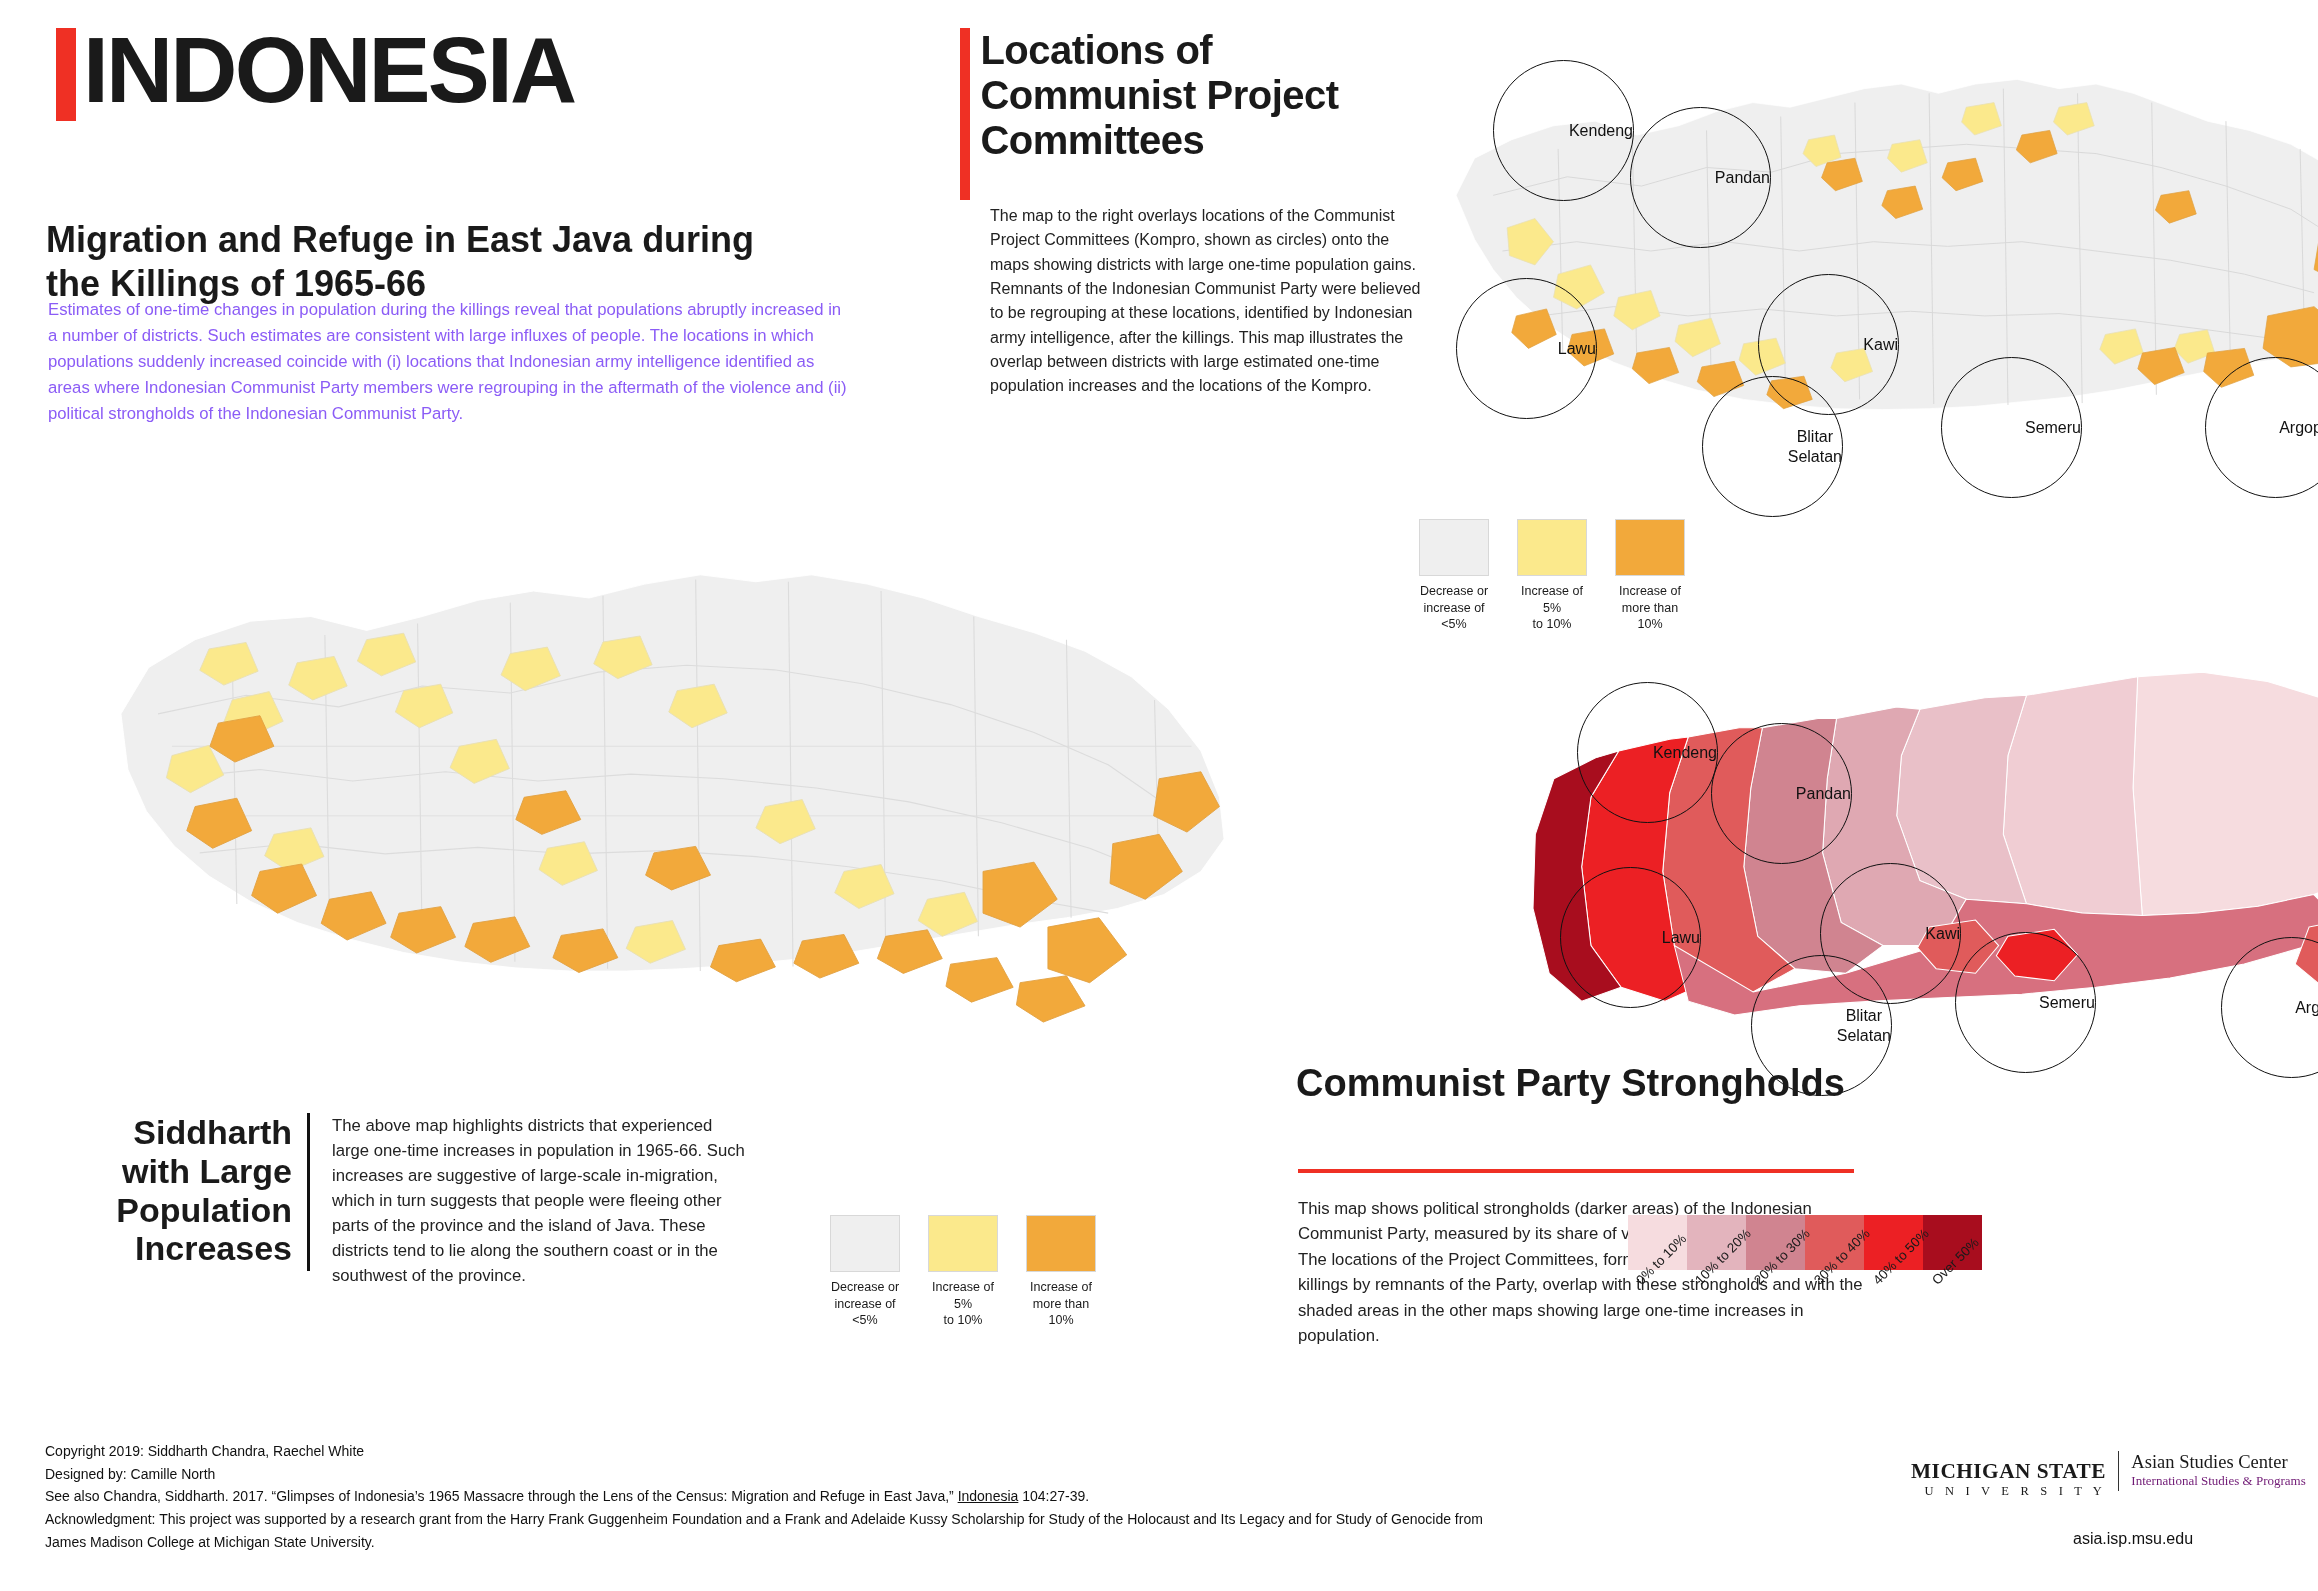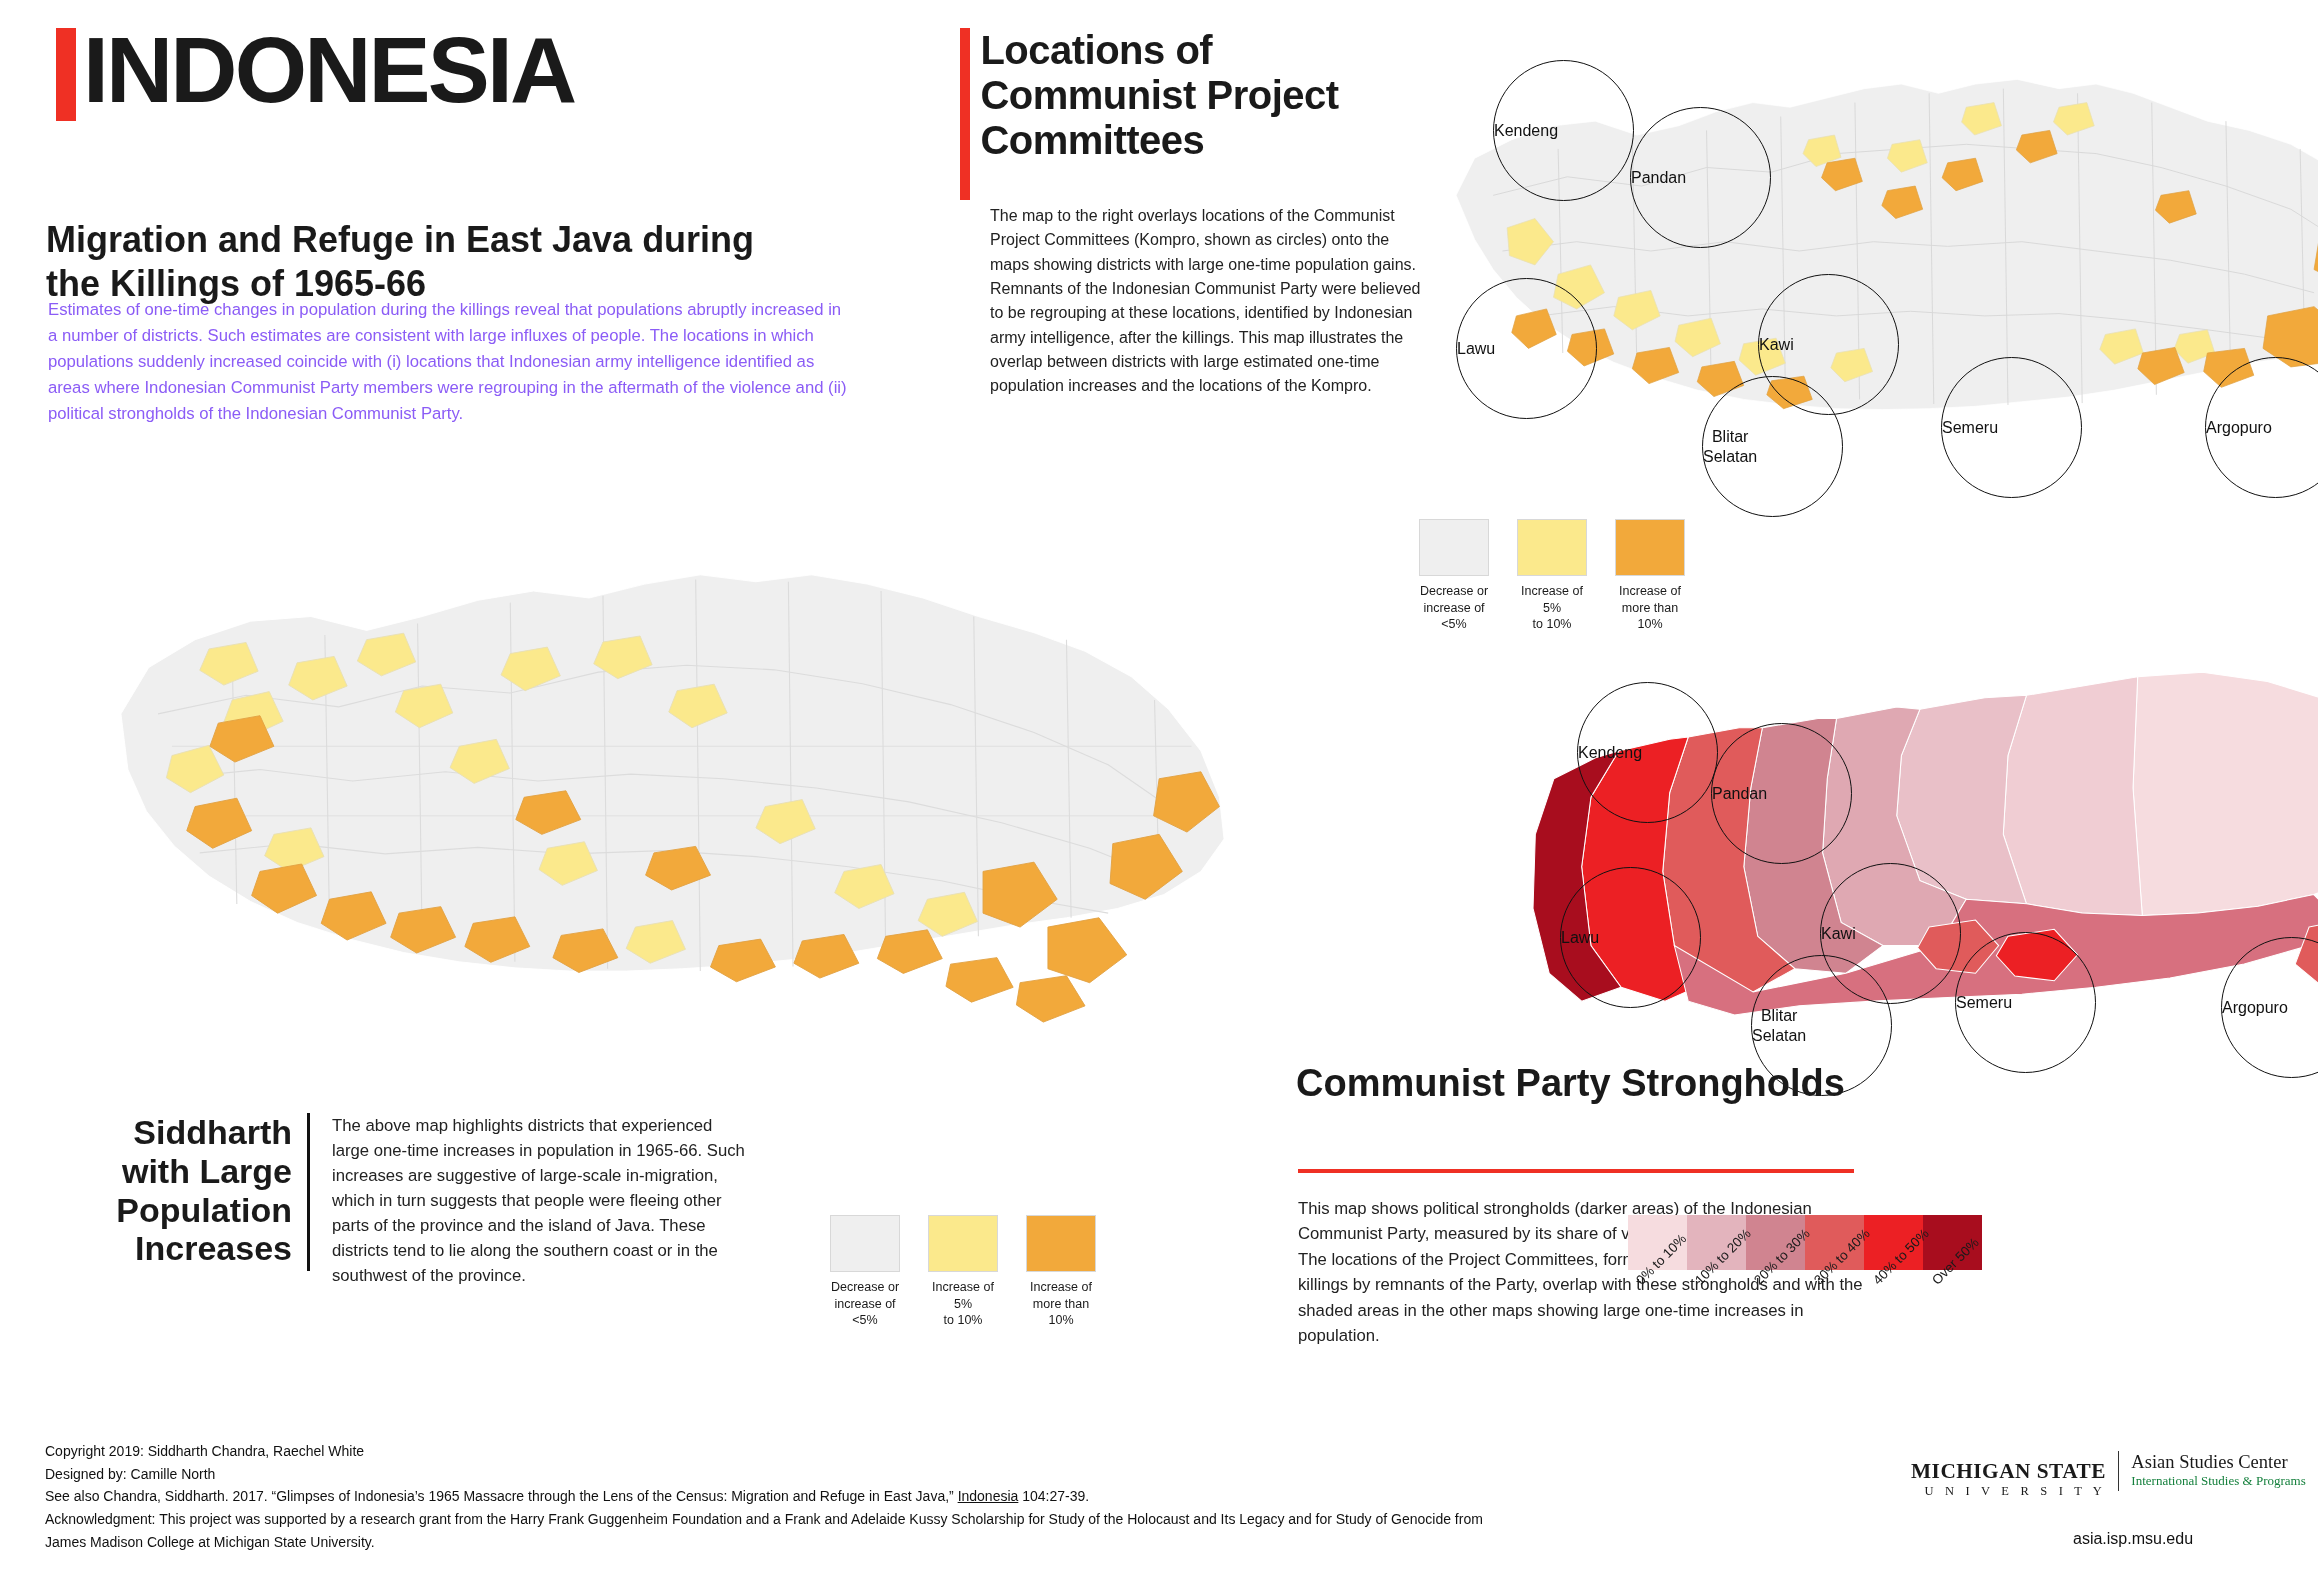--- a/index.html
+++ b/index.html
@@ -36,38 +36,38 @@
   .legend-yo .cap{margin-top:7.4px;font-size:12.5px;line-height:1.3;text-align:center;}
 
   
   #legend-red{position:absolute;left:1628px;top:1215px;}
   #legend-red .boxes{display:flex;}
   #legend-red .rb{width:59px;height:55px;}
   #legend-red .labels{position:relative;height:102px;}
   #legend-red .rl{position:absolute;top:6.5px;font-size:13.4px;transform:rotate(-45deg);transform-origin:left top;white-space:nowrap;}
 
   
-  .kcircle{position:absolute;border:1.9px solid #111;border-radius:50%;background:transparent;display:flex;align-items:center;justify-content:flex-start;text-align:center;}
+  .kcircle{position:absolute;border:1.9px solid #111;border-radius:50%;background:transparent;display:flex;align-items:center;justify-content:flex-end;text-align:center;}
   .kcircle span{font-size:16px;line-height:1.2;color:#111;background:transparent;}
 
   
   .mapwrap{position:absolute;}
   .mapwrap svg{display:block;}
 
   
   #footer{position:absolute;left:45px;top:1440px;width:1438px;font-size:14px;line-height:1.62;color:#111;}
   #footer .u{text-decoration:underline;}
   #msu{position:absolute;left:1911px;top:1442px;display:flex;align-items:center;}
   #msu-left{text-align:right;padding-right:12px;margin-top:17px;}
   #msu-name{font-size:21.3px;font-weight:bold;letter-spacing:0.5px;font-family:"Liberation Serif",serif;}
   #msu-sub{font-size:12.5px;letter-spacing:4.2px;font-family:"Liberation Serif",serif;}
   #msu-divider{width:1.4px;height:40px;background:#333;}
   #msu-right{padding-left:12px;}
   #msu-asc{font-size:18.5px;font-family:"Liberation Serif",serif;}
-  #msu-isp{font-size:13px;color:#15803d;font-family:"Liberation Serif",serif;}
+  #msu-isp{font-size:13px;color:#701a75;font-family:"Liberation Serif",serif;}
   #msu-url{position:absolute;left:2073px;top:1530px;font-size:16px;color:#111;}
 </style>
 </head>
 <body>
 
 <div id="title-row">
   <div id="title-bar"></div>
   <div id="title-text">INDONESIA</div>
 </div>
 <div id="subtitle">Migration and Refuge in East Java during the Killings of 1965-66</div>

